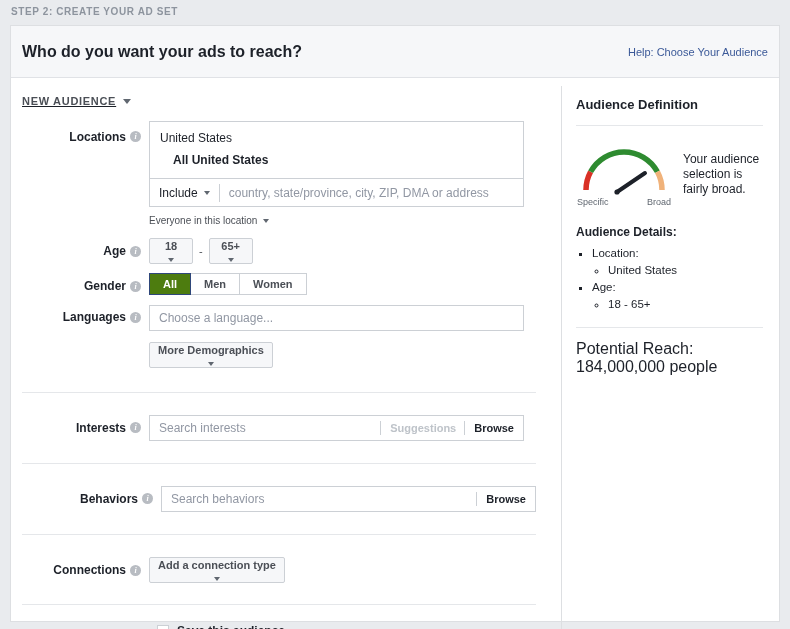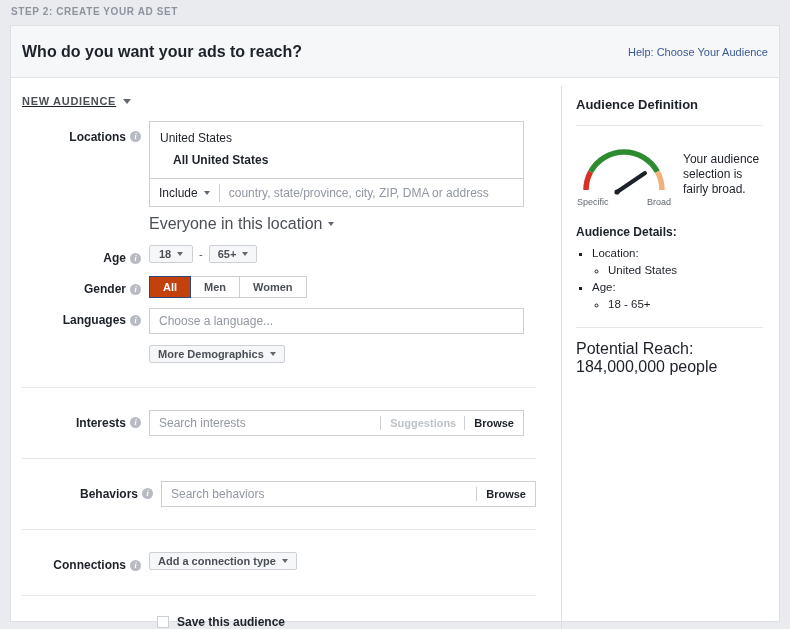--- a/index.html
+++ b/index.html
@@ -199,42 +199,43 @@
   .loc-placeholder {
     font-size: 12px;
     color: #9197a3;
     padding-left: 9px;
   }
   .everyone-row {
     margin-top: 8px;
     display: flex;
     align-items: center;
     gap: 6px;
-    font-size: 16px;
+    font-size: 10px;
     color: #4b4f56;
     cursor: pointer;
     width: max-content;
   }
 
   
   .btn {
     display: inline-flex;
     align-items: center;
     justify-content: center;
     gap: 6px;
-    height: 18px;
+    height: 26px;
     padding: 0 8px;
     background: #f6f7f9;
     border: 1px solid #ccd0d5;
     border-radius: 2px;
     font-size: 11px;
     font-weight: bold;
     color: #4b4f56;
     cursor: pointer;
     font-family: "Liberation Sans", sans-serif;
+    flex-direction: column;
   }
   .btn-age { min-width: 44px; }
   .age-dash {
     display: inline-block;
     padding: 0 6px;
     color: #4b4f56;
     font-size: 11px;
   }
   .age-row { display: flex; align-items: center; }
 
@@ -249,21 +250,21 @@
     background: #fff;
     border: 1px solid #ccd0d5;
     border-left: none;
     font-size: 11px;
     font-weight: bold;
     color: #4b4f56;
     cursor: pointer;
   }
   .seg:first-child { border-left: 1px solid #ccd0d5; }
   .seg.active {
-    background: #c2410c;
+    background: #4d7c0f;
     border-color: #2f477a;
     color: #ffffff;
   }
 
   
   .text-input {
     width: 375px;
     height: 26px;
     border: 1px solid #ccd0d5;
     background: #fff;

